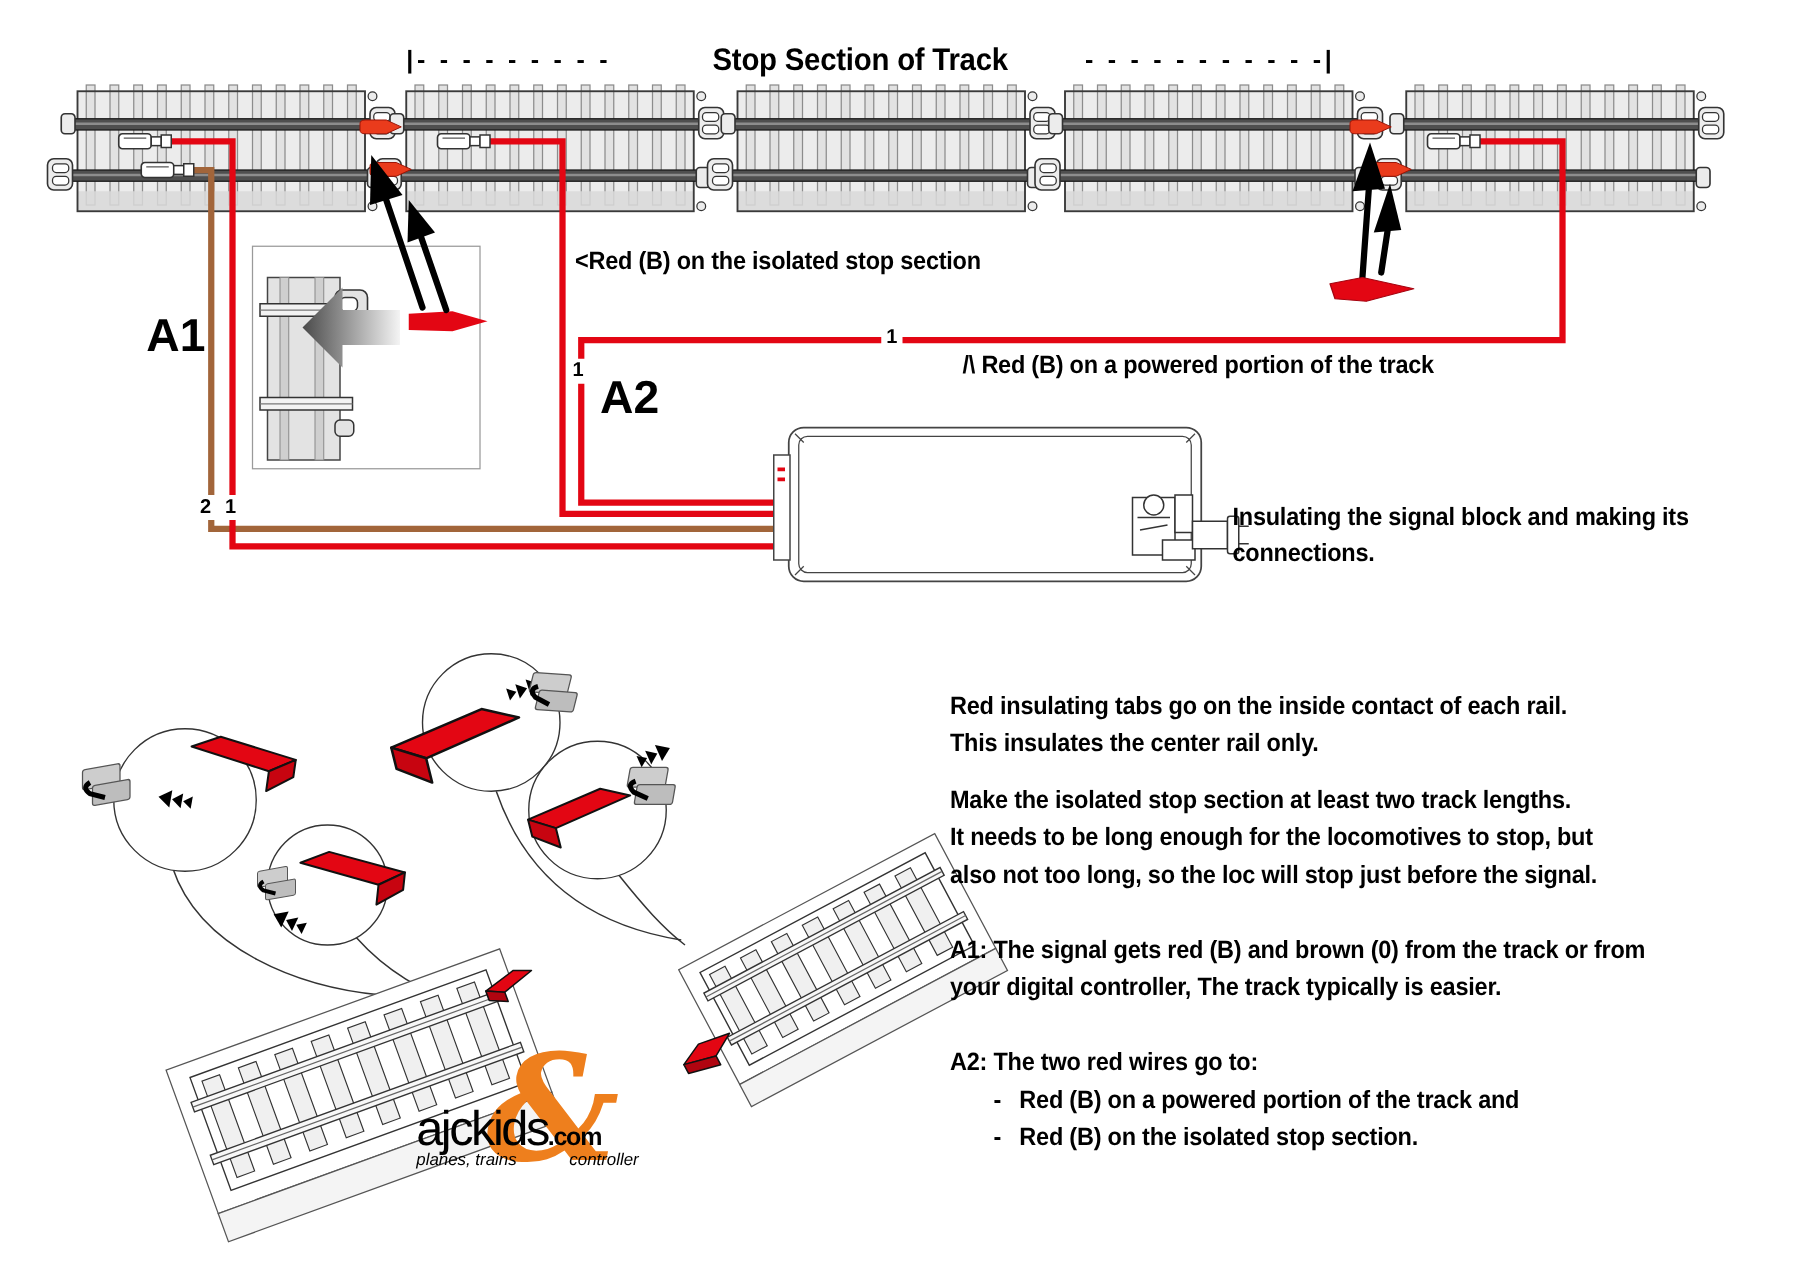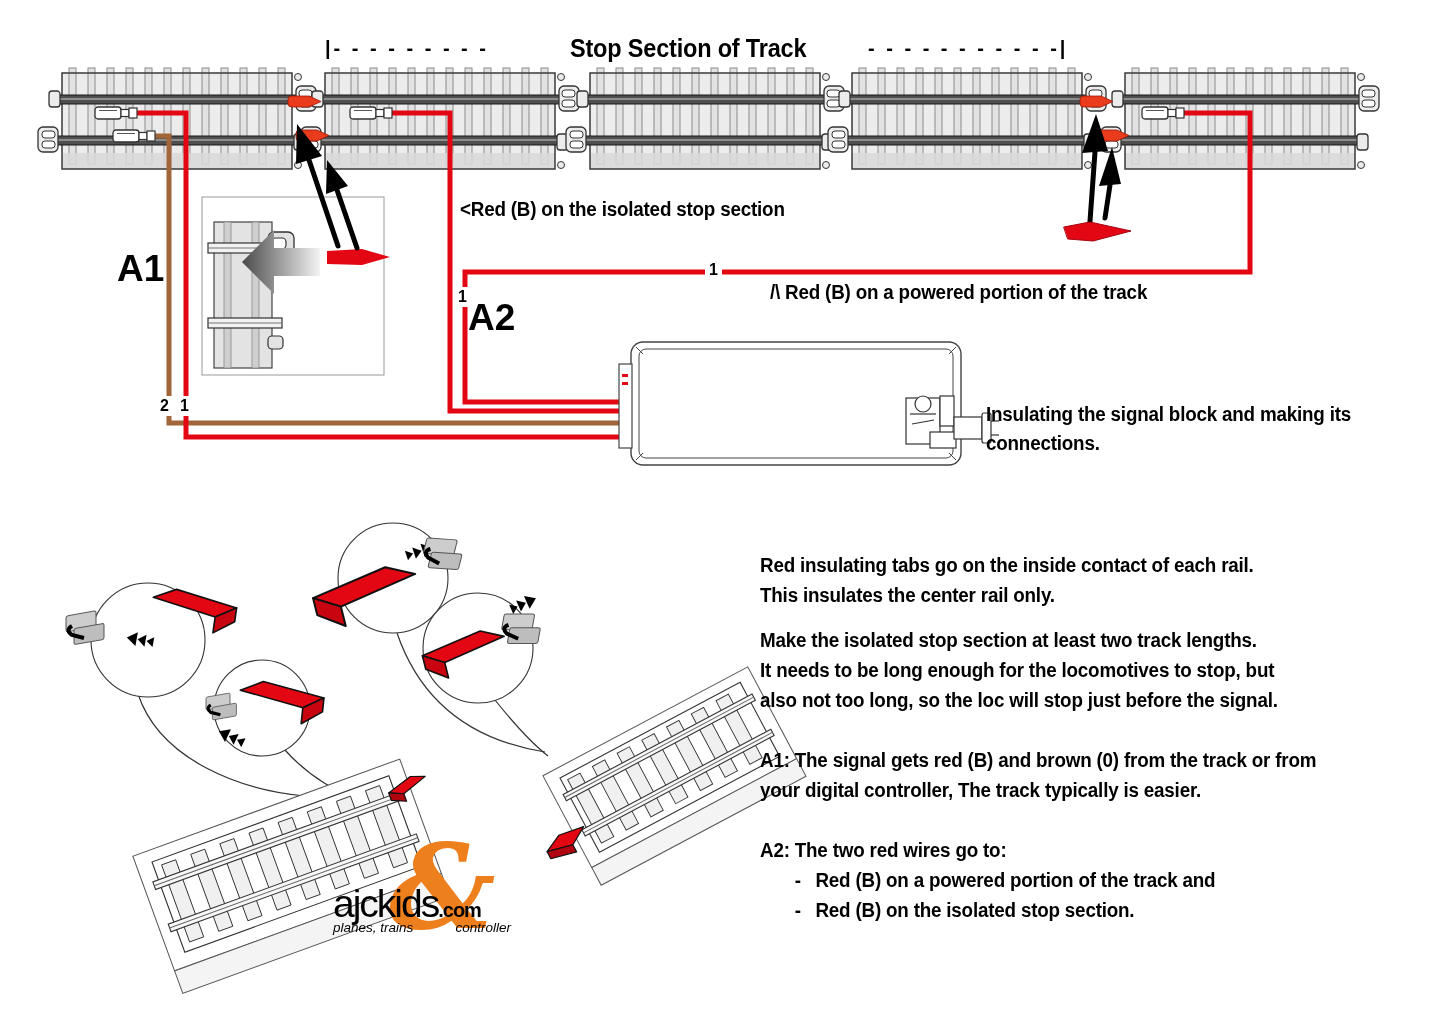--- a/index.html
+++ b/index.html
@@ -271,21 +271,21 @@
 </svg>
 
 <div class="t dashes" style="left:325px;top:37px;">|- - - - - - - - -</div>
 <div class="t title cond" style="left:570px;top:34px;">Stop Section of Track</div>
 <div class="t dashes" style="left:868px;top:37px;">- - - - - - - - - - -|</div>
 
 <div class="t note cond" style="left:460px;top:198px;">&lt;Red (B) on the isolated stop section</div>
 <div class="t note cond" style="left:770px;top:281px;">/\ Red (B) on a powered portion of the track</div>
 
 <div class="t big" style="left:117px;top:248px;">A1</div>
-<div class="t big" style="left:468px;top:297px;">A2</div>
+<div class="t big" style="left:480px;top:297px;">A2</div>
 
 <div class="t marker" style="left:705px;top:260px;">1</div>
 <div class="t marker" style="left:454px;top:287px;">1</div>
 <div class="t marker" style="left:156px;top:396px;">2</div>
 <div class="t marker" style="left:176px;top:396px;">1</div>
 
 <div class="t note cond caption" style="left:986px;top:400px;">
   <div>Insulating the signal block and making its</div>
   <div>connections.</div>
 </div>

